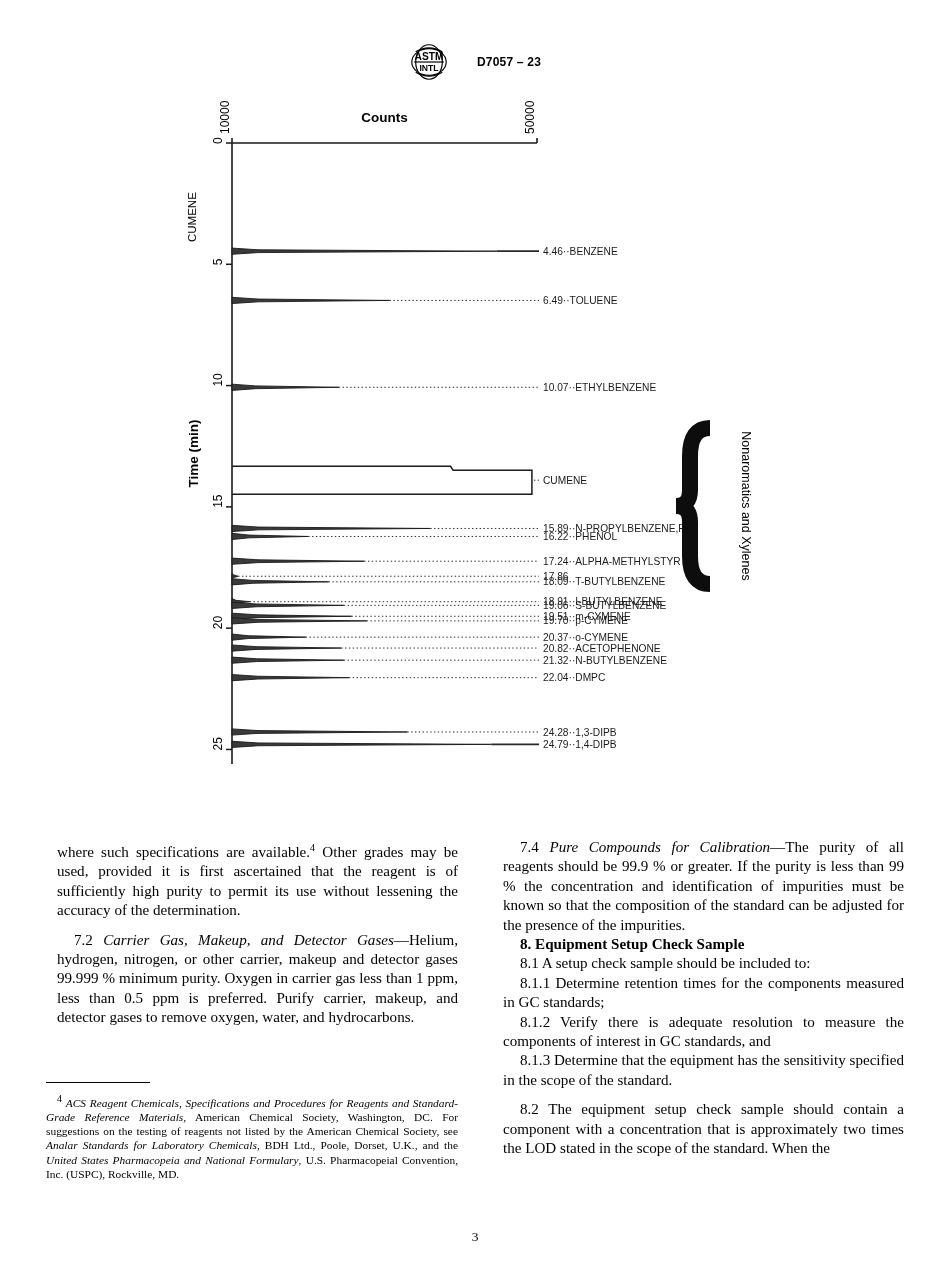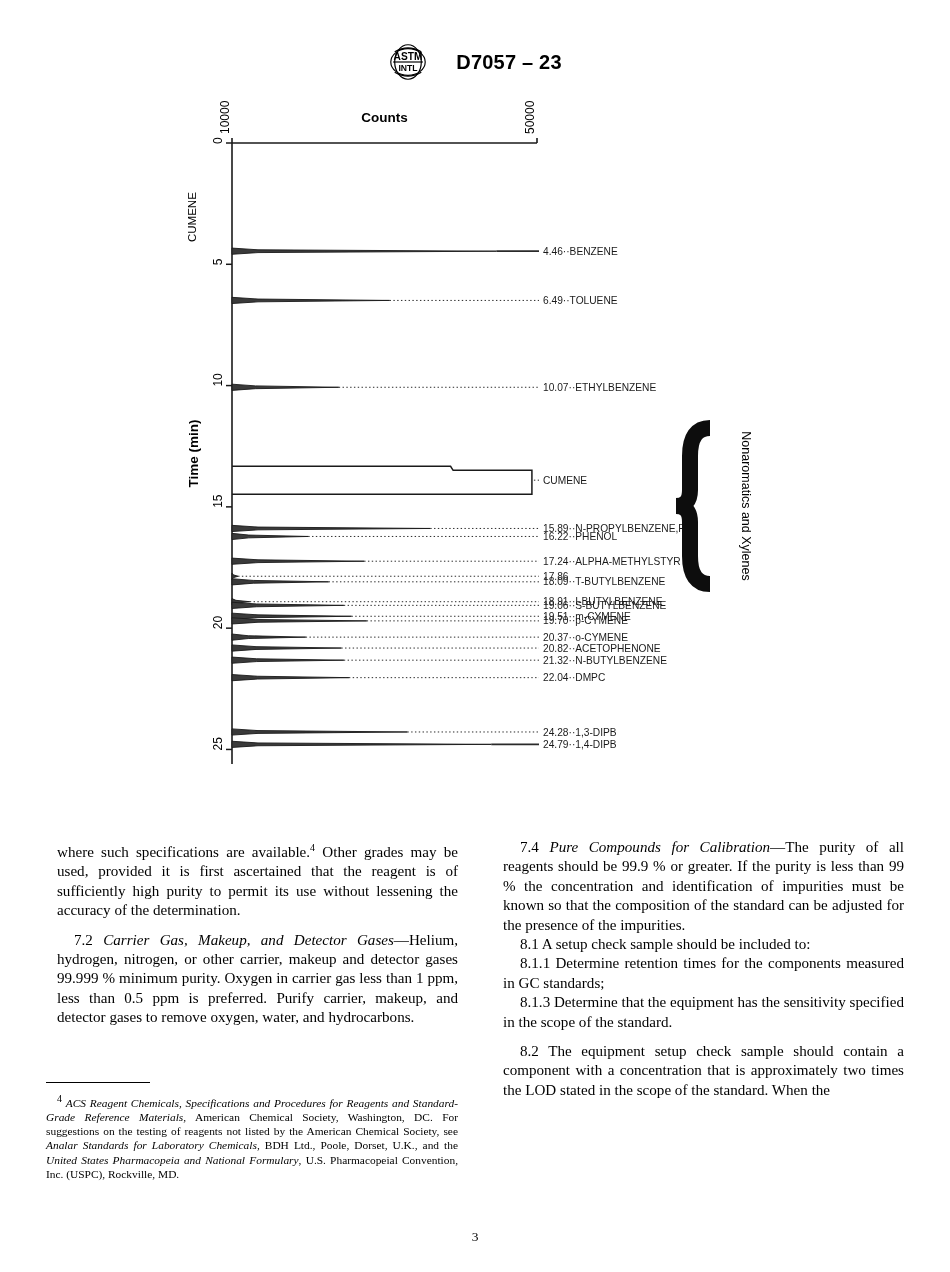--- a/index.html
+++ b/index.html
@@ -14,21 +14,21 @@
   }
 
   
   .page-header {
     position: absolute; top: 44px; left: 0; width: 950px;
     display: flex; align-items: center; justify-content: center; gap: 28px;
   }
   .astm-logo { width: 40px; height: 36px; flex: 0 0 auto; }
   .doc-designation {
     font-family: "Liberation Sans", "DejaVu Sans", sans-serif;
-    font-weight: bold; font-size: 20px; letter-spacing: .2px;
+    font-weight: bold; font-size: 12px; letter-spacing: .2px;
   }
 
   
   .figure-block {
     position: absolute; top: 92px; left: 0; width: 950px; height: 710px;
   }
   .chart-area { position: absolute; left: 0; top: 0; width: 950px; height: 680px; }
   .fig-caption {
     position: absolute; top: 775px; left: 0; width: 950px;
     text-align: center;
@@ -226,23 +226,25 @@
   <div class="col col-left">
     <p class="para noindent"><span>where such specifications are available.</span><sup class="fn">4</sup><span> Other grades may be used, provided it is first ascertained that the reagent is of sufficiently high purity to permit its use without lessening the accuracy of the determination.</span></p>
 
     <p class="para gap"><span>7.2 </span><span class="it">Carrier Gas, Makeup, and Detector Gases</span><span>—Helium, hydrogen, nitrogen, or other carrier, makeup and detector gases 99.999 % minimum purity. Oxygen in carrier gas less than 1 ppm, less than 0.5 ppm is preferred. Purify carrier, makeup, and detector gases to remove oxygen, water, and hydrocarbons.</span></p>
 
   </div>
 
   <div class="col col-right">
     <p class="para"><span>7.4 </span><span class="it">Pure Compounds for Calibration</span><span>—The purity of all reagents should be 99.9 % or greater. If the purity is less than 99 % the concentration and identification of impurities must be known so that the composition of the standard can be adjusted for the presence of the impurities.</span></p>
 
+    <p class="para sec-head">8.  Equipment Setup Check Sample</p>
 
     <p class="para">8.1  A setup check sample should be included to:</p>
     <p class="para">8.1.1 Determine retention times for the components measured in GC standards;</p>
+    <p class="para">8.1.2 Verify there is adequate resolution to measure the components of interest in GC standards, and</p>
     <p class="para">8.1.3 Determine that the equipment has the sensitivity specified in the scope of the standard.</p>
     <p class="para gap">8.2 The equipment setup check sample should contain a component with a concentration that is approximately two times the LOD stated in the scope of the standard. When the</p>
   </div>
 </div>
 
 <div class="footnote-wrap">
   <div class="footnote-rule"></div>
   <p class="footnote"><sup class="fn">4</sup> <span class="it">ACS Reagent Chemicals, Specifications and Procedures for Reagents and Standard-Grade Reference Materials</span><span>, American Chemical Society, Washington, DC. For suggestions on the testing of reagents not listed by the American Chemical Society, see </span><span class="it">Analar Standards for Laboratory Chemicals</span><span>, BDH Ltd., Poole, Dorset, U.K., and the </span><span class="it">United States Pharmacopeia and National Formulary</span><span>, U.S. Pharmacopeial Convention, Inc. (USPC), Rockville, MD.</span></p>
 </div>
 

